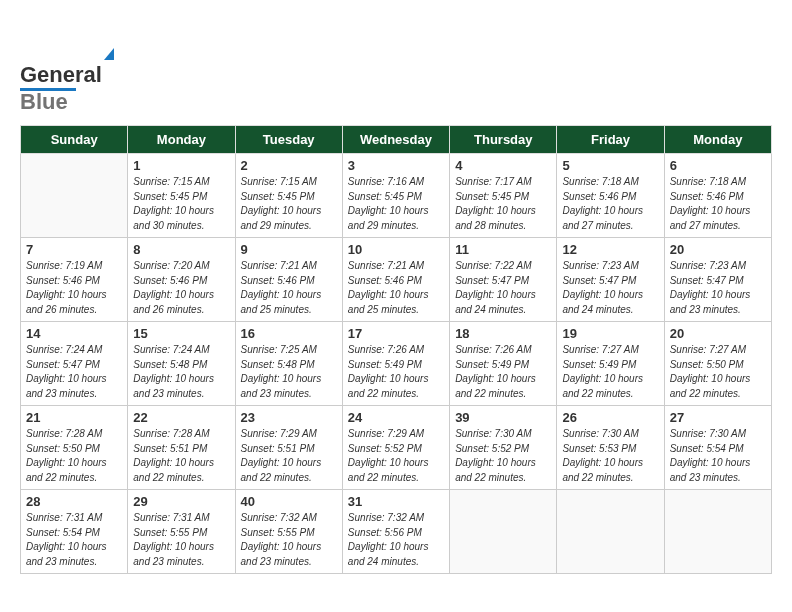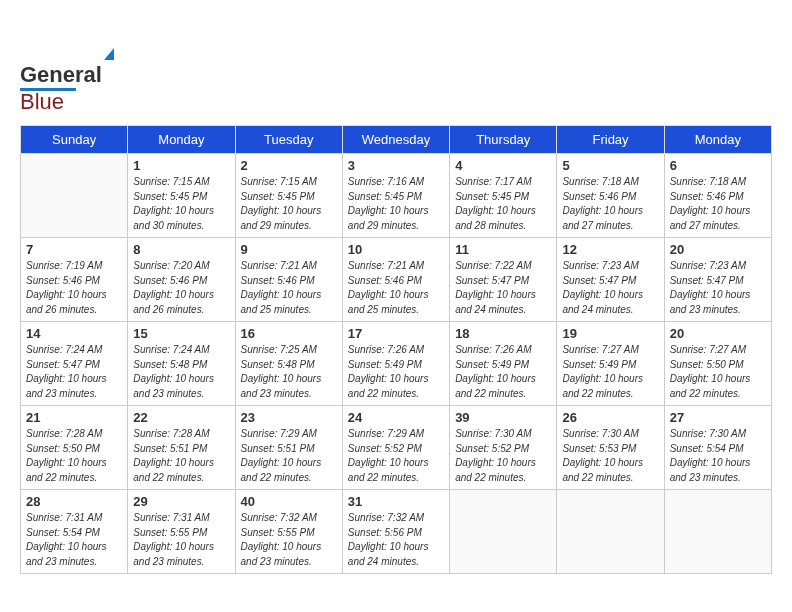--- a/index.html
+++ b/index.html
@@ -34,26 +34,26 @@
       font-size: 16px;
       font-weight: normal;
       color: #555;
     }
     .calendar {
       width: 100%;
       border-collapse: collapse;
       font-size: 11px;
     }
     .calendar thead tr th {
-      background: #1d4ed8;
+      background: #14532d;
       color: #fff;
       text-align: center;
       padding: 6px 4px;
       font-size: 13px;
-      font-weight: normal;
+      font-weight: bold;
       border: 1px solid #ddd;
     }
     .calendar tbody tr td {
       border: 1px solid #ccc;
       vertical-align: top;
       padding: 4px 5px;
       width: 107px;
       min-height: 80px;
       color: #333;
     }
@@ -75,21 +75,21 @@
 </head>
 <body>
 
 <div class="header">
   <div class="logo">
     <div style="display:flex; align-items:center;">
       <span style="font-size:22px; font-weight:bold; color:#333;margin-top:42px;">General</span>
       <span style="margin-left:2px; display:inline-block; width:0; height:0; border-left:10px solid transparent; border-bottom:12px solid #1a78c2;"></span>
     </div>
     <div style="border-top: 3px solid #1a78c2; width:56px; margin-top:0px;"></div>
-    <span style="font-size:22px; font-weight:normal; color:#7f1d1d; margin-top:-2px;">Blue</span>
+    <span style="font-size:22px; font-weight:bold; color:#737373; margin-top:-2px;">Blue</span>
   </div>
   <div class="title-block">
     <h1></h1>
     <h2></h2>
   </div>
 </div>
 
 <table class="calendar">
   <thead>
     <tr>

